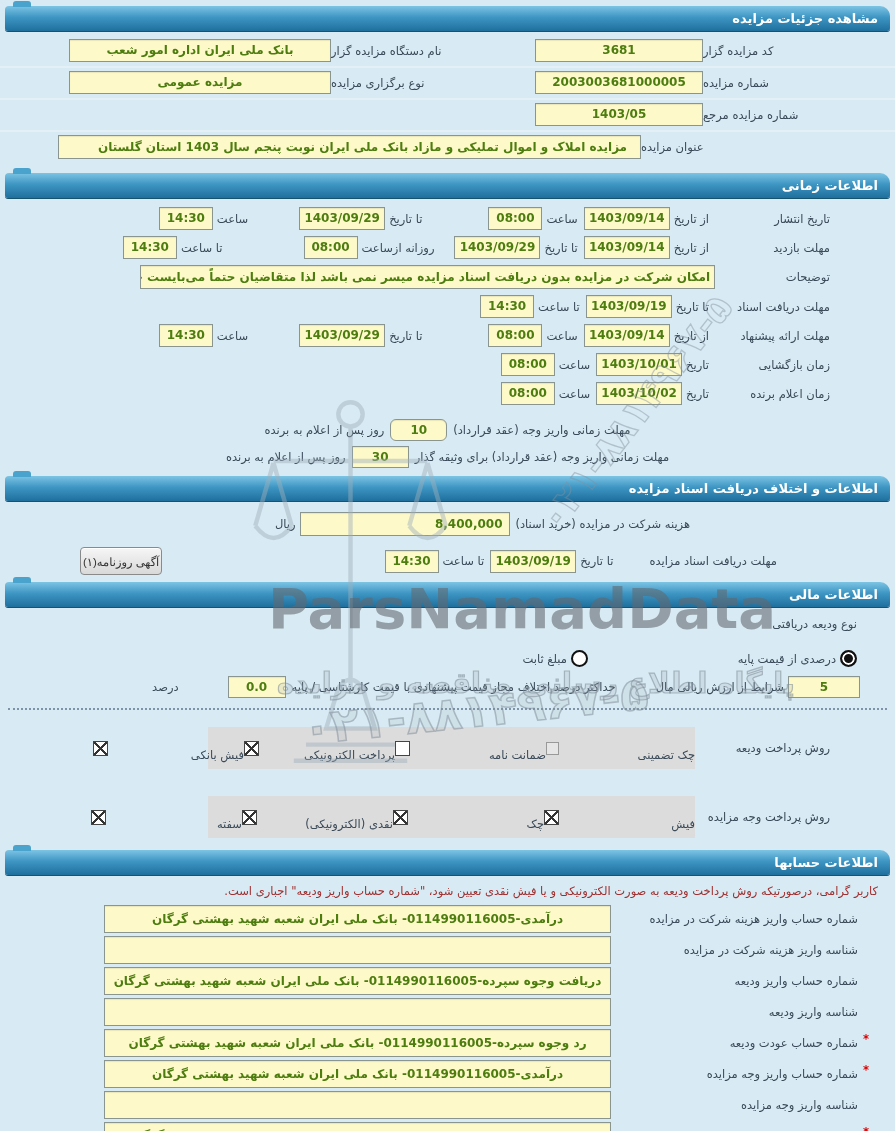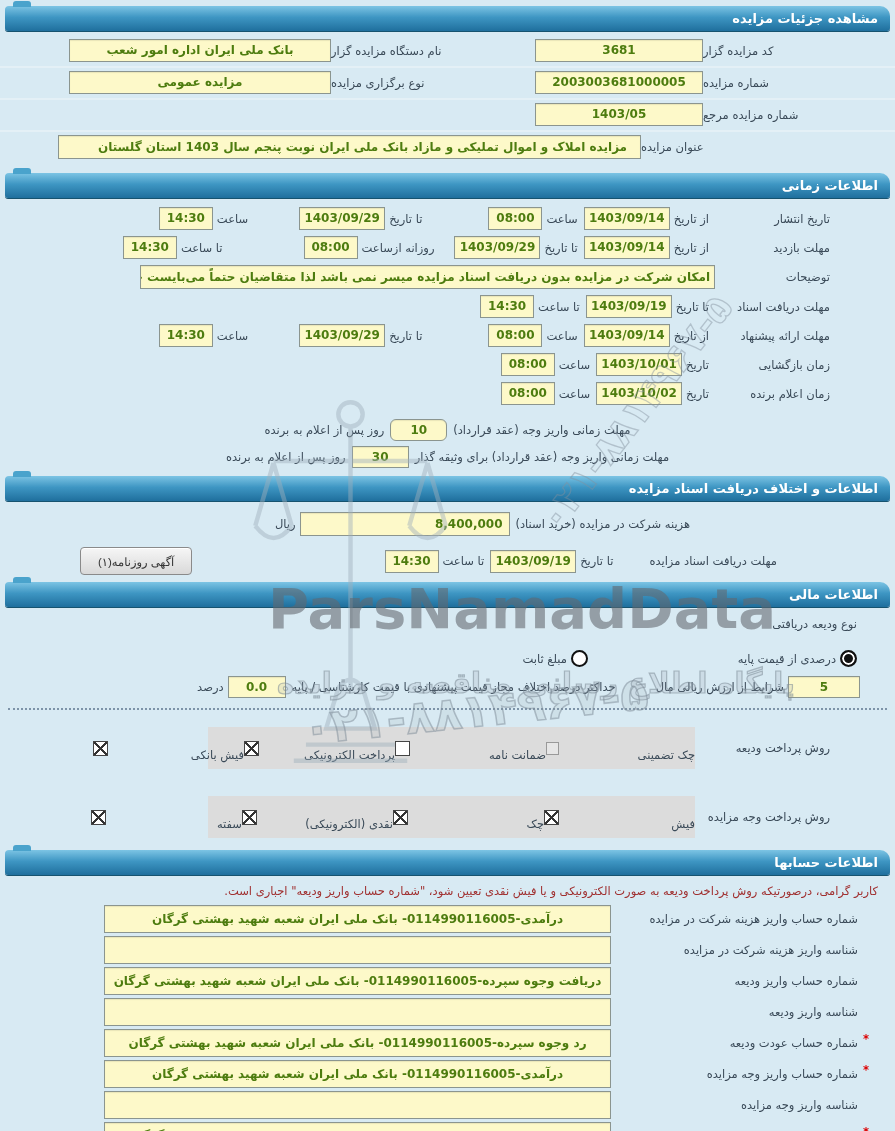--- a/index.html
+++ b/index.html
@@ -32,21 +32,21 @@
   
   .tsec{padding-top:9px;}
   .trow{display:flex;align-items:center;padding-right:65px;margin-bottom:6px;}
   .tlabel{width:115px;}
   .kw{margin:0 6px 0 4px;white-space:nowrap;font-size:11.5px;}
   .dep-row{display:flex;justify-content:center;align-items:center;margin-bottom:5px;gap:6px;}
   
   .fee-row{display:flex;align-items:center;padding-right:205px;margin:11px 0 0 0;}
   .dl-row{display:flex;align-items:center;padding-right:118px;padding-left:80px;margin-top:11px;}
   .btn{margin-right:auto;background:linear-gradient(180deg,#f6f6f6,#d9d9d9);border:1px solid #8a8a8a;
-       border-radius:4px;height:28px;line-height:28px;padding:0 17px;color:#333;font-size:11.5px;
+       border-radius:4px;height:28px;line-height:28px;padding:0 2px;color:#333;font-size:11.5px;
        box-shadow:inset 0 1px 0 #fff;white-space:nowrap;cursor:pointer;}
   
   .fin-lbl-row{padding-right:38px;margin-top:10px;}
   .radio-row{display:flex;align-items:center;padding-right:38px;margin-top:19px;}
   .radio{width:13px;height:13px;border:2px solid #111;border-radius:50%;background:#fff;flex:0 0 auto;}
   .radio.checked{background:#111;box-shadow:inset 0 0 0 2px #fff;}
   .pct-row{display:flex;align-items:center;padding-right:35px;margin-top:9px;}
   .dotted{border-top:2px dotted #7d93a8;margin:10px 8px 0 8px;height:0;}
   .chk-row{display:flex;align-items:flex-start;padding-right:65px;margin-top:17px;}
   .chk-row .lbl{margin-top:14px;width:135px;}
@@ -227,21 +227,21 @@
     <span class="sp4"></span>
     <span class="lbl">مبلغ ثابت</span>
   </div>
   <div class="pct-row">
     <div class="inp w70" style="height:20px;line-height:20px;">5</div>
     <span class="sp4"></span>
     <span class="lbl">شرایط از ارزش ریالی مال</span>
     <span class="sp40"></span>
     <span class="lbl">حداکثر درصد اختلاف مجاز قیمت پیشنهادی با قیمت کارشناسی / پایه</span>
     <span class="sp6"></span>
-    <div class="inp w56" style="height:20px;line-height:20px;">0.0</div>
+    <div class="inp w56" style="height:20px;line-height:20px;margin-left:45px;">0.0</div>
     <span class="sp4"></span>
     <span class="lbl">درصد</span>
   </div>
   <div class="dotted"></div>
 
   <div class="chk-row">
     <span class="lbl">روش پرداخت ودیعه</span>
     <div class="chkbox">
       <span class="cbitem">
         <span class="lbl">چک تضمینی</span>

